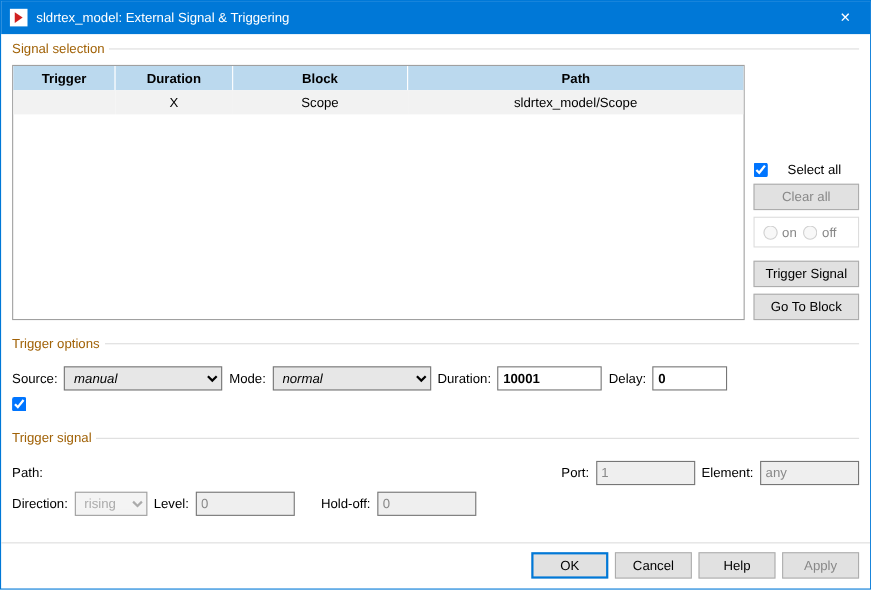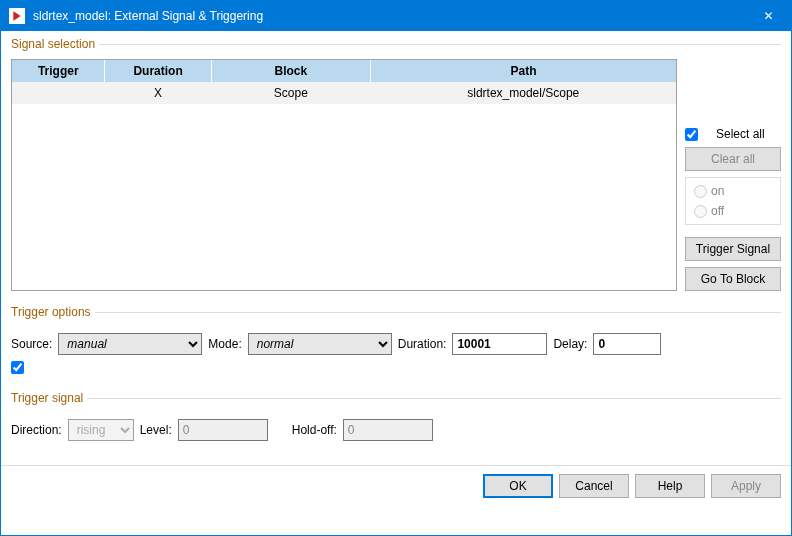--- a/index.html
+++ b/index.html
@@ -15,21 +15,21 @@
   .sig-row { display: flex; gap: 8px; align-items: flex-end; }
   .table-wrap { flex: 1; border: 1px solid #a0a0a0; height: 232px; background: #fff; overflow: hidden; }
   table { width: 100%; border-collapse: collapse; }
   thead th { background: #bbd9ee; font-weight: bold; text-align: center; padding: 4px 6px; border-right: 1px solid #fff; }
   thead th:last-child { border-right: none; }
   tbody td { text-align: center; padding: 4px 6px; background: #f2f2f2; }
   .side { width: 96px; display: flex; flex-direction: column; gap: 6px; }
   .side label.chk { display: flex; align-items: center; gap: 18px; }
   .btn { border: 1px solid #adadad; background: #e1e1e1; padding: 4px 6px; text-align: center; cursor: default; }
   .btn.disabled { color: #888; background: #e1e1e1; }
-  .radio-group { border: 1px solid #ddd; padding: 6px 8px; display: flex; flex-direction: column; gap: 6px; }
+  .radio-group { border: 1px solid #ddd; padding: 6px 8px; display: flex; flex-direction: row; gap: 6px; }
   .radio-group label { display: flex; align-items: center; gap: 4px; color: #888; }
   .radio-group input[type=radio] { accent-color: #888; }
   .spacer { flex: 1; }
   .form-row { display: flex; align-items: center; gap: 6px; margin-top: 6px; flex-wrap: wrap; }
   .form-row label { white-space: nowrap; }
   select { border: 1px solid #767676; background: #e7e7e7; padding: 2px 4px; height: 22px; }
   select:disabled { color: #888; background: #efefef; }
   input[type=text] { border: 1px solid #767676; padding: 2px 4px; height: 22px; background: #fff; }
   input[type=text]:disabled { background: #efefef; color: #888; }
   input[type=checkbox] { width: 13px; height: 13px; }
@@ -130,20 +130,29 @@
     <div class="form-row">
       <label class="chk">
         <input type="checkbox" checked="" style="">
       </label>
     </div>
   </fieldset>
 
   <fieldset class="trigger-signal">
     <legend>Trigger signal</legend>
     <div class="form-row">
+      <label class="w-44">Path:</label>
+      <span class="w-300"></span>
+      <div class="spacer"></div>
+      <label>Port:</label>
+      <input type="text" disabled="" value="1" style="">
+      <label>Element:</label>
+      <input type="text" disabled="" value="any" style="">
+    </div>
+    <div class="form-row">
       <label>Direction:</label>
       <select disabled="" class="w-66"><option>rising</option></select>
       <label>Level:</label>
       <input type="text" disabled="" class="mr-18" value="0" style="">
       <label>Hold-off:</label>
       <input type="text" disabled="" value="0" style="">
     </div>
   </fieldset>
 
 </div>

